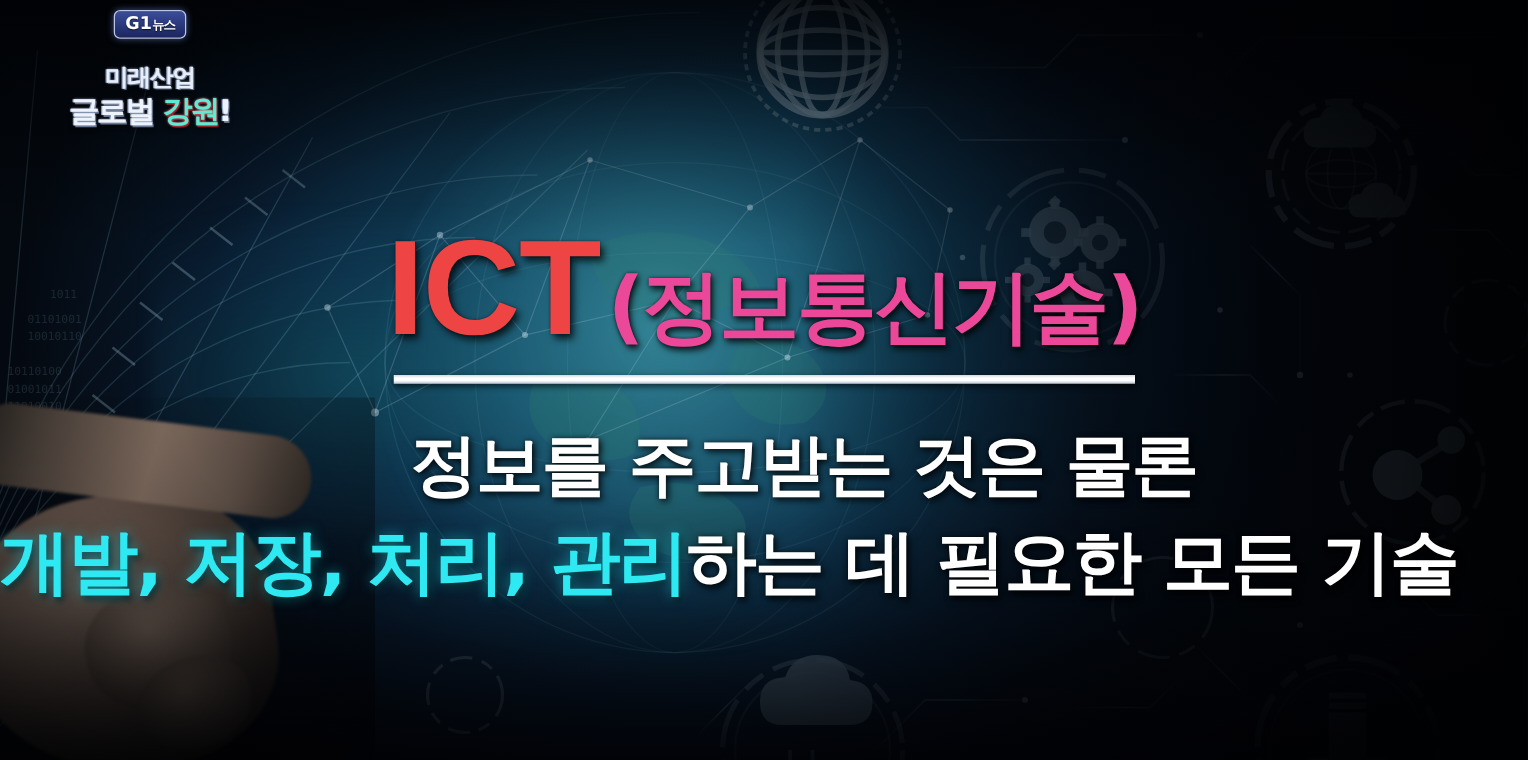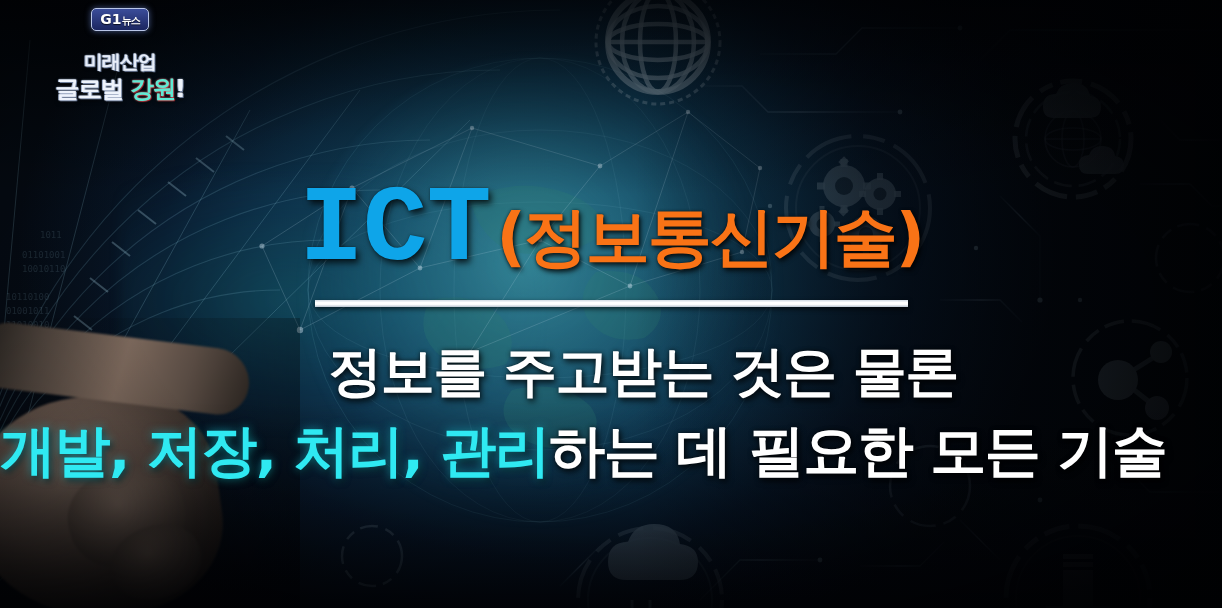--- a/index.html
+++ b/index.html
@@ -105,27 +105,27 @@
     color:#5eead4;
     text-shadow:0 0 2px #ff8a92, 1px 1px 0 #7a1018, 0 2px 4px rgba(0,0,0,.85);
   }
 
   
   .title-row{
     position:absolute;left:0;top:176px;width:1222px;text-align:center;
     white-space:nowrap;line-height:1;
   }
   .t-ict{
-    font-size:108px;font-weight:bold;letter-spacing:-1px;color:#0ea5e9;
+    font-size:108px;font-weight:bold;letter-spacing:-1px;color:#ef4444;
     text-shadow:3px 4px 6px rgba(0,0,0,.72), 0 0 2px rgba(0,0,0,.5);
-    font-family:Liberation Mono, monospace;
+    font-family:Liberation Sans, sans-serif;
     vertical-align:baseline;
   }
   .t-paren{
-    font-size:64px;font-weight:bold;letter-spacing:-2px;color:#f97316;
+    font-size:64px;font-weight:bold;letter-spacing:-2px;color:#ec4899;
     text-shadow:2px 3px 5px rgba(0,0,0,.78), 0 0 3px rgba(0,0,0,.6);
     font-family:"DejaVu Sans","Liberation Sans",sans-serif;
     margin-left:6px;
   }
 
   .divider{
     position:absolute;left:315px;top:300px;width:593px;height:7px;
     background:linear-gradient(180deg,#cfd8e2 0%,#ffffff 35%,#ffffff 62%,#b9c4d0 100%);
     box-shadow:0 2px 5px rgba(0,0,0,.65);
   }

